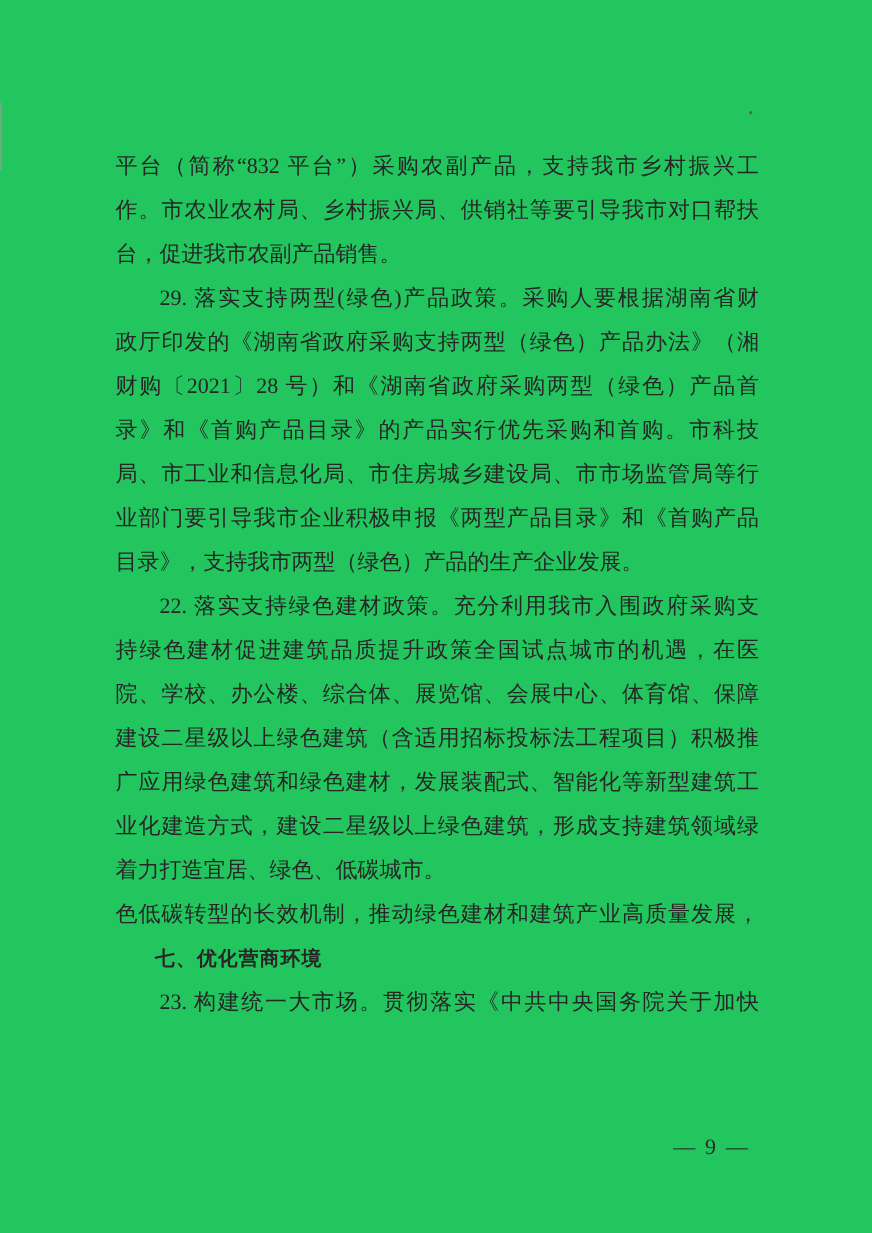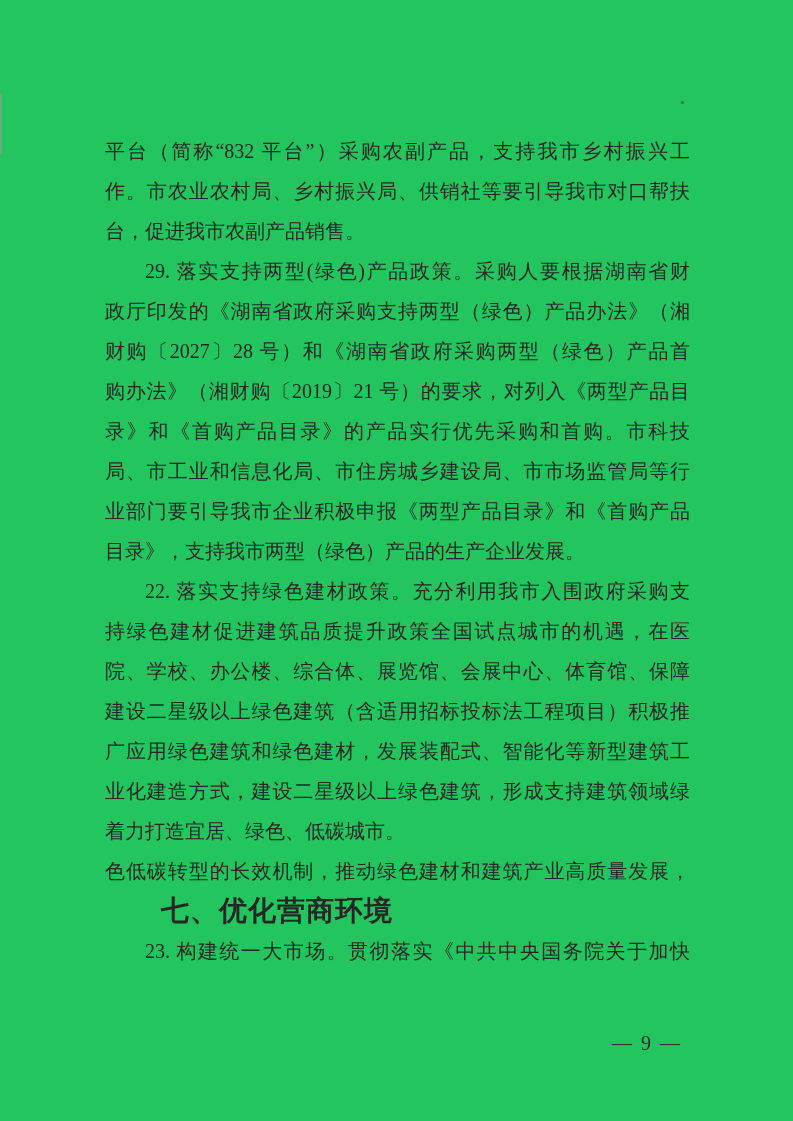--- a/index.html
+++ b/index.html
@@ -34,21 +34,21 @@
   .end {
     text-align-last: left;
     -moz-text-align-last: left;
   }
   .ind {
     text-indent: 2em;
   }
   .hd {
     font-weight: bold;
     font-family: "Liberation Sans", "DejaVu Sans", sans-serif;
-    font-size: 28px;
+    font-size: 18px;
     letter-spacing: 1px;
     text-align-last: left;
     -moz-text-align-last: left;
   }
   .page-num {
     position: absolute;
     top: 1031px;
     left: 612px;
     width: 70px;
     font-size: 20px;
@@ -86,22 +86,21 @@
   <div class="speck"></div>
 
   <div class="text-body">
 
     <div class="ln">平台（简称“832 平台”）采购农副产品，支持我市乡村振兴工</div>
     <div class="ln">作。市农业农村局、乡村振兴局、供销社等要引导我市对口帮扶</div>
     <div class="ln end">台，促进我市农副产品销售。</div>
 
     <div class="ln ind">29. 落实支持两型(绿色)产品政策。采购人要根据湖南省财</div>
     <div class="ln">政厅印发的《湖南省政府采购支持两型（绿色）产品办法》（湘</div>
-    <div class="ln">财购〔2027〕28 号）和《湖南省政府采购两型（绿色）产品首</div>
-    <div class="ln">购办法》（湘财购〔2019〕21 号）的要求，对列入《两型产品目</div>
+    <div class="ln">财购〔2021〕28 号）和《湖南省政府采购两型（绿色）产品首</div>
     <div class="ln">录》和《首购产品目录》的产品实行优先采购和首购。市科技</div>
     <div class="ln">局、市工业和信息化局、市住房城乡建设局、市市场监管局等行</div>
     <div class="ln">业部门要引导我市企业积极申报《两型产品目录》和《首购产品</div>
     <div class="ln end">目录》，支持我市两型（绿色）产品的生产企业发展。</div>
 
     <div class="ln ind">22. 落实支持绿色建材政策。充分利用我市入围政府采购支</div>
     <div class="ln">持绿色建材促进建筑品质提升政策全国试点城市的机遇，在医</div>
     <div class="ln">院、学校、办公楼、综合体、展览馆、会展中心、体育馆、保障</div>
     <div class="ln">建设二星级以上绿色建筑（含适用招标投标法工程项目）积极推</div>
     <div class="ln">广应用绿色建筑和绿色建材，发展装配式、智能化等新型建筑工</div>

